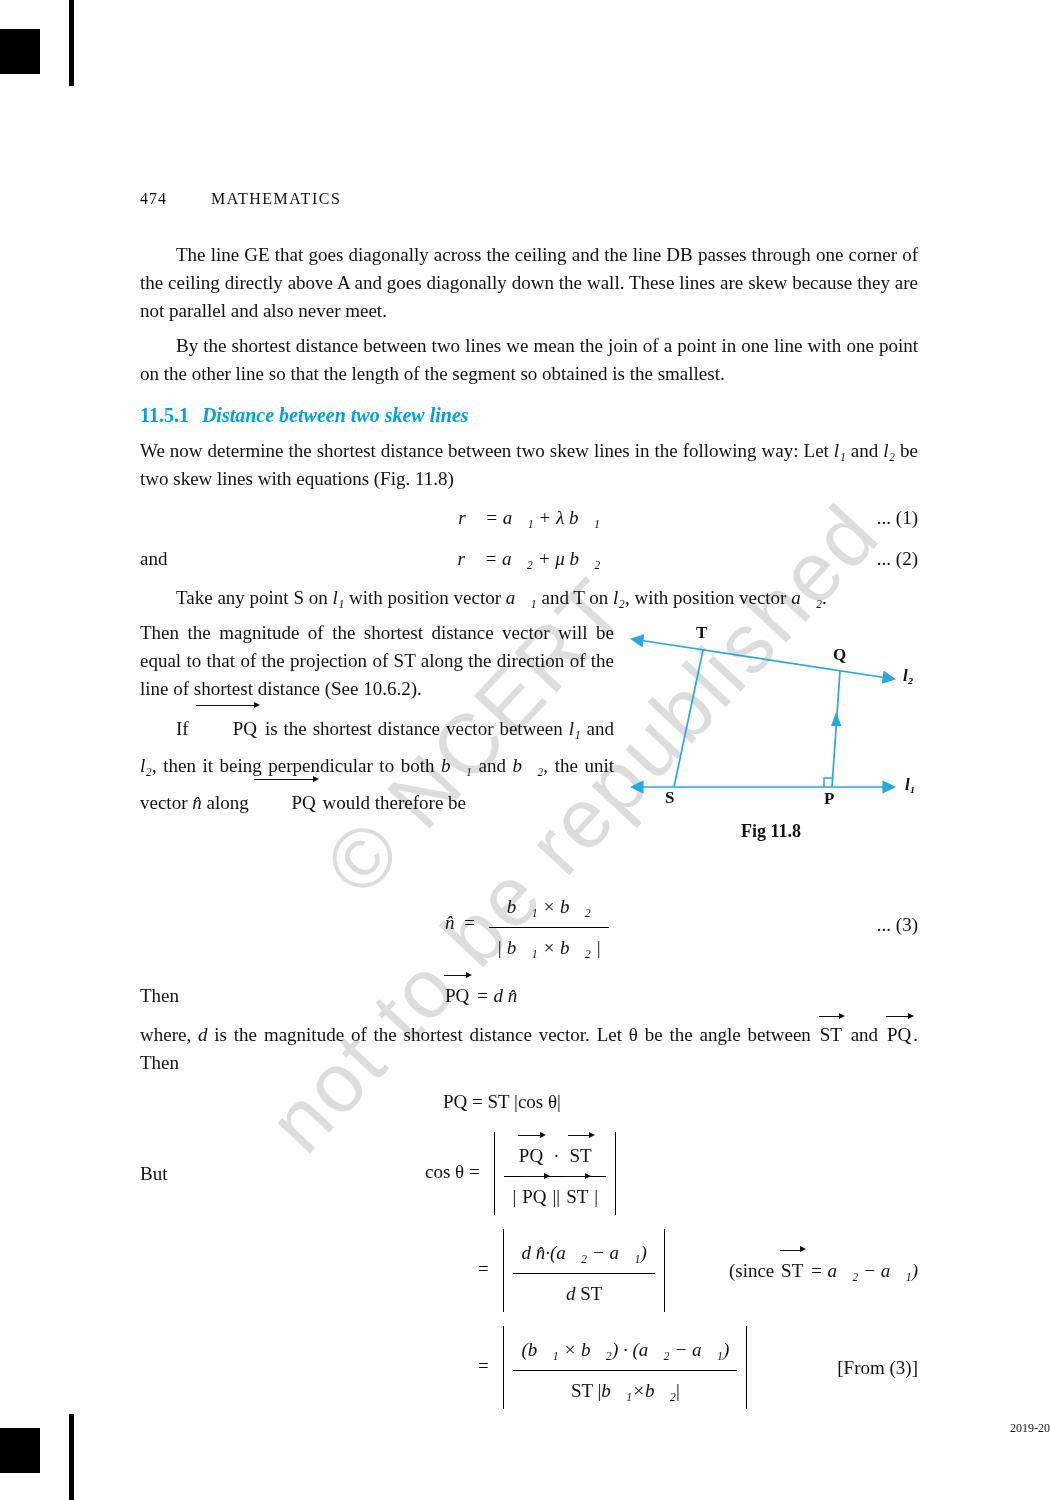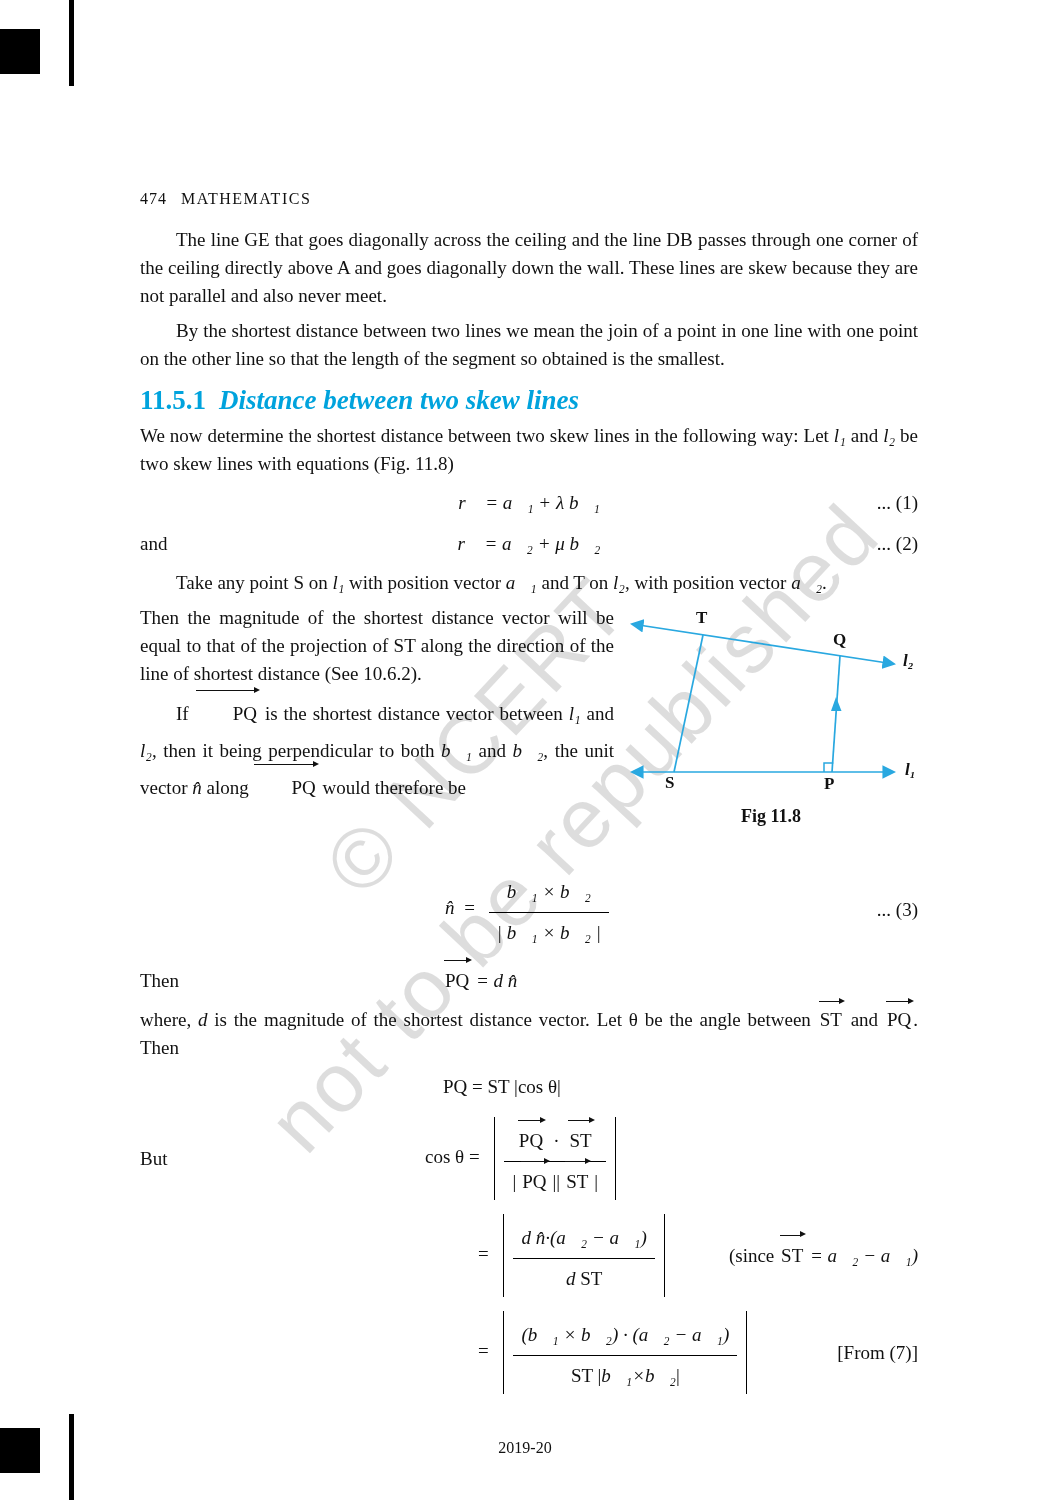--- a/index.html
+++ b/index.html
@@ -17,32 +17,32 @@
 
   
   .watermark { position:absolute; left:-15px; top:648px; width:1080px; z-index:0;
                transform:rotate(-47deg); text-align:center; white-space:nowrap;
                font-family:"Liberation Sans","DejaVu Sans",sans-serif;
                font-size:84px; letter-spacing:3px; line-height:1.6;
                color:#c3c3c3; opacity:0.55; pointer-events:none; }
 
   .content { position:absolute; left:140px; top:190px; width:778px; z-index:1; }
 
-  .header { display:flex; align-items:center; gap:14px; font-size:16px; margin-bottom:18px; }
+  .header { display:flex; align-items:center; gap:44px; font-size:16px; margin-bottom:33px; }
   .header .pgnum { letter-spacing:1px; }
   .header .running { letter-spacing:1.5px; }
 
   .para { line-height:28px; text-align:justify; margin-bottom:7px; }
   .indent { text-indent:36px; }
   .oneline { white-space:nowrap; text-align:left; }
   .mathline { line-height:37px; }
   .it { font-style:italic; }
   .rm { font-style:normal;margin-top:15px; }
 
-  .sec { margin:14px 0 9px 0; font-size:27px; font-weight:bold; color:#00a3dd; line-height:26px; }
+  .sec { margin:14px 0 9px 0; font-size:20px; font-weight:bold; color:#00a3dd; line-height:26px; }
   .sec-title { font-style:italic; margin-left:13px; }
 
   .eqrow { position:relative; margin:9px 0; min-height:32px; line-height:32px; text-align:center; }
   .eqrow.left { text-align:left; }
   .eqrow.tall { margin:14px 0; }
   .math { font-style:italic; }
   .side-label { position:absolute; left:0; top:50%; transform:translateY(-50%); font-style:normal; }
   .eq-label { position:absolute; right:0; top:50%; transform:translateY(-50%); font-style:normal; }
   .ml300 { margin-left:303px; }
   .ml285 { margin-left:285px; }
@@ -74,21 +74,21 @@
   .figwrap { position:relative; width:306px; height:186px; }
   .fig-label { position:absolute; font-weight:bold; font-size:17px; line-height:17px; }
   .fig-label.lbl-T { left:78px; top:3px; }
   .fig-label.lbl-Q { left:215px; top:25px; }
   .fig-label.lbl-S { left:47px; top:168px; }
   .fig-label.lbl-P { left:206px; top:169px; }
   .fig-label.lbl-l2 { left:285px; top:46px; font-style:italic; }
   .fig-label.lbl-l1 { left:287px; top:155px; font-style:italic; }
   .fig-caption { text-align:center; font-weight:bold; font-size:18px; margin-top:14px; }
 
-  .footer { position:absolute; left:0; right:0; bottom:43px; text-align:center; font-size:16px; z-index:1; }
+  .footer { position:absolute; left:0; right:0; bottom:64px; text-align:right; font-size:12px; z-index:1; }
 </style>
 </head>
 <body>
 
 <div class="page">
 
   <div class="mark mark-sq-top"></div>
   <div class="mark mark-ln-top"></div>
   <div class="mark mark-sq-bot"></div>
   <div class="mark mark-ln-bot"></div>
@@ -213,20 +213,20 @@
         <span class="rm">=</span>
         <span class="absgrp">
           <span class="vbar"></span>
           <span class="frac">
             <span class="num math">(b⃗₁ × b⃗₂) · (a⃗₂ − a⃗₁)</span>
             <span class="den"><span class="rm">ST </span><span class="rm">|</span><span class="it">b⃗₁×b⃗₂</span><span class="rm">|</span></span>
           </span>
           <span class="vbar"></span>
         </span>
       </span>
-      <span class="eq-label">[From (7)]</span>
+      <span class="eq-label">[From (3)]</span>
     </div>
 
   </div>
 
   <div class="footer">2019-20</div>
 
 </div>
 
 </body></html>

